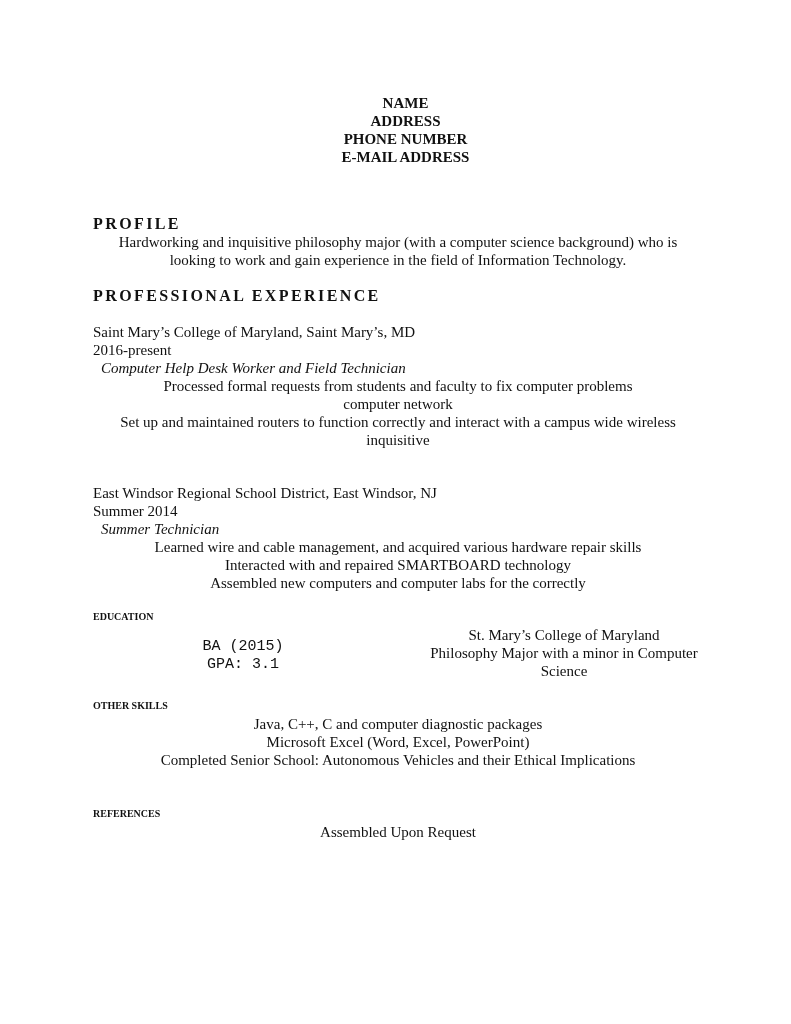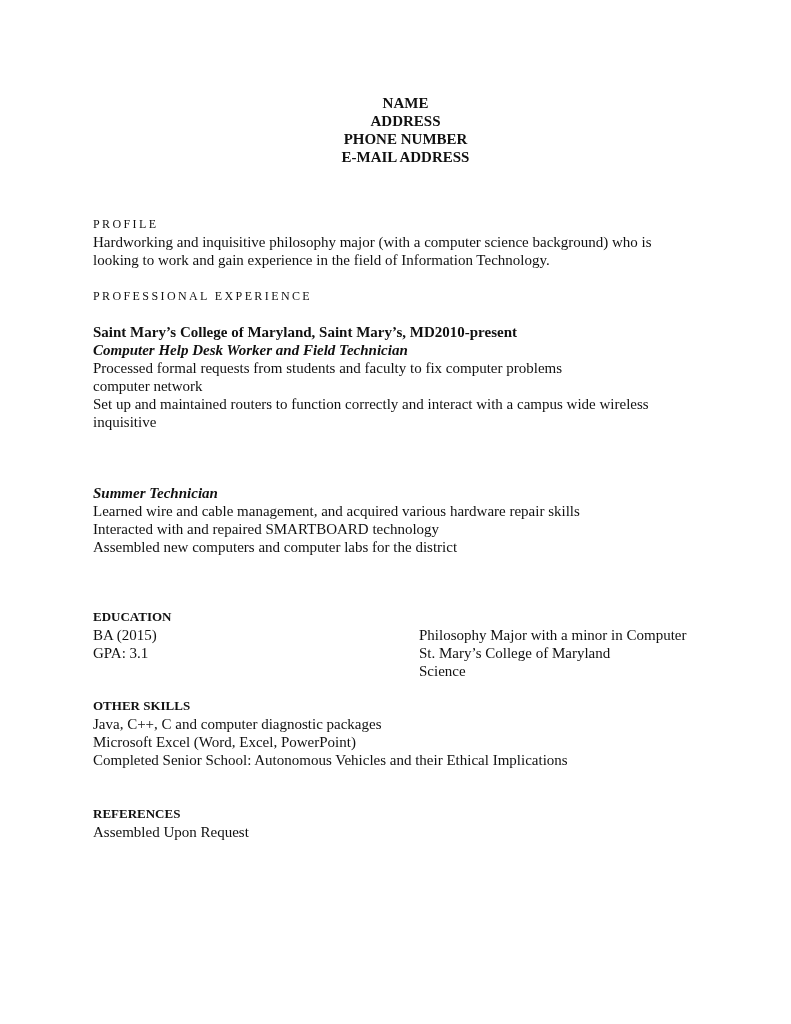--- a/index.html
+++ b/index.html
@@ -4,28 +4,28 @@
 <style>
   html, body { margin: 0; padding: 0; background: #ffffff; }
   body {
     width: 791px; height: 1024px; position: relative; overflow: hidden;
     font-family: "Liberation Serif", "DejaVu Serif", serif;
     color: #111111; font-size: 15px; line-height: 18px;
   }
   .page { position: absolute; left: 0; top: 0; width: 669px; height: 1024px; }
   .header { position: absolute; top: 94px; left: 0; width: 811px; text-align: center; font-weight: bold; font-size: 15px; line-height: 18px; }
   .header div { white-space: nowrap; }
-  .sec-spaced { position: absolute; left: 93px; font-weight: normal; letter-spacing: 2.4px; font-size: 12px; }
-  .sec { position: absolute; left: 93px; font-weight: bold; font-size: 13px; }
+  .sec-spaced { position: absolute; left: 93px; font-weight: bold; letter-spacing: 2.4px; font-size: 16px; }
+  .sec { position: absolute; left: 93px; font-weight: bold; font-size: 10px; }
   .block { position: absolute; left: 93px; width: 610px; }
-  .line { white-space: nowrap; }
-  .job-head { display: flex; justify-content: flex-start; width: 605px; font-weight: bold; }
-  .job-title { font-weight: bold; font-style: italic; }
+  .line { white-space: nowrap; text-align: center; }
+  .job-head { display: flex; justify-content: space-between; width: 605px; font-weight: normal; flex-direction: column; }
+  .job-title { font-weight: normal; font-style: italic; margin-left: 8px; }
   .edu { position: absolute; left: 93px; top: 626px; width: 610px; }
-  .edu-col-left { position: absolute; left: 0; top: 0; width: 300px; }
+  .edu-col-left { position: absolute; left: 0; top: 12px; width: 300px; font-family: Liberation Mono, monospace; }
   .edu-col-right { position: absolute; left: 326px; top: 0; width: 290px; }
 </style>
 </head>
 <body>
 
 <div class="page">
 
   <div class="header">
     <div>NAME</div>
     <div>ADDRESS</div>
@@ -37,45 +37,49 @@
   <div class="block" style="top:233px;">
     <div class="line">Hardworking and inquisitive philosophy major (with a computer science background) who is</div>
     <div class="line">looking to work and gain experience in the field of Information Technology.</div>
   </div>
 
   <div class="sec-spaced" style="top:287px;">PROFESSIONAL EXPERIENCE</div>
 
   <div class="block" style="top:323px;">
     <div class="job-head">
       <span>Saint Mary’s College of Maryland, Saint Mary’s, MD</span>
-      <span>2010-present</span>
+      <span>2016-present</span>
     </div>
     <div class="job-title">Computer Help Desk Worker and Field Technician</div>
     <div class="line">Processed formal requests from students and faculty to fix computer problems</div>
     <div class="line">computer network</div>
     <div class="line">Set up and maintained routers to function correctly and interact with a campus wide wireless</div>
     <div class="line">inquisitive</div>
   </div>
 
   <div class="block" style="top:484px;">
+    <div class="job-head">
+      <span>East Windsor Regional School District, East Windsor, NJ</span>
+      <span>Summer 2014</span>
+    </div>
     <div class="job-title">Summer Technician</div>
     <div class="line">Learned wire and cable management, and acquired various hardware repair skills</div>
     <div class="line">Interacted with and repaired SMARTBOARD technology</div>
-    <div class="line">Assembled new computers and computer labs for the district</div>
+    <div class="line">Assembled new computers and computer labs for the correctly</div>
   </div>
 
   <div class="sec" style="top:608px;">EDUCATION</div>
   <div class="edu">
     <div class="edu-col-left">
       <div class="line">BA (2015)</div>
       <div class="line">GPA: 3.1</div>
     </div>
     <div class="edu-col-right">
+      <div class="line">St. Mary’s College of Maryland</div>
       <div class="line">Philosophy Major with a minor in Computer</div>
-      <div class="line">St. Mary’s College of Maryland</div>
       <div class="line">Science</div>
     </div>
   </div>
 
   <div class="sec" style="top:697px;">OTHER SKILLS</div>
   <div class="block" style="top:715px;">
     <div class="line">Java, C++, C and computer diagnostic packages</div>
     <div class="line">Microsoft Excel (Word, Excel, PowerPoint)</div>
     <div class="line">Completed Senior School: Autonomous Vehicles and their Ethical Implications</div>
   </div>

